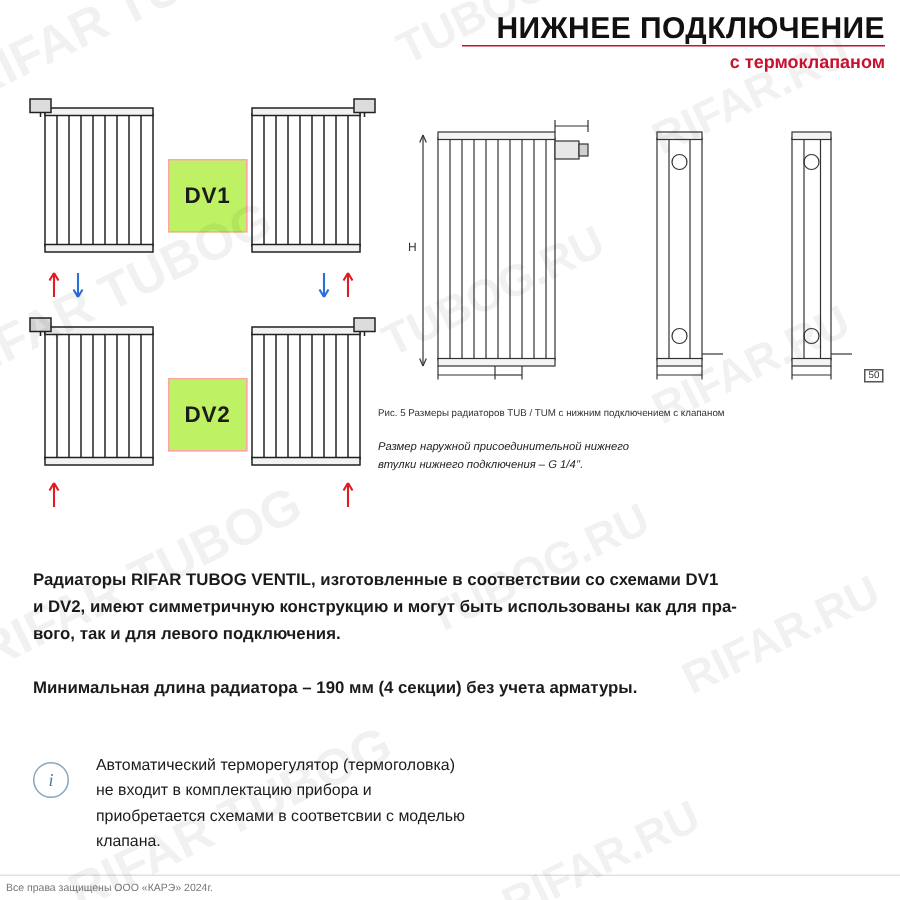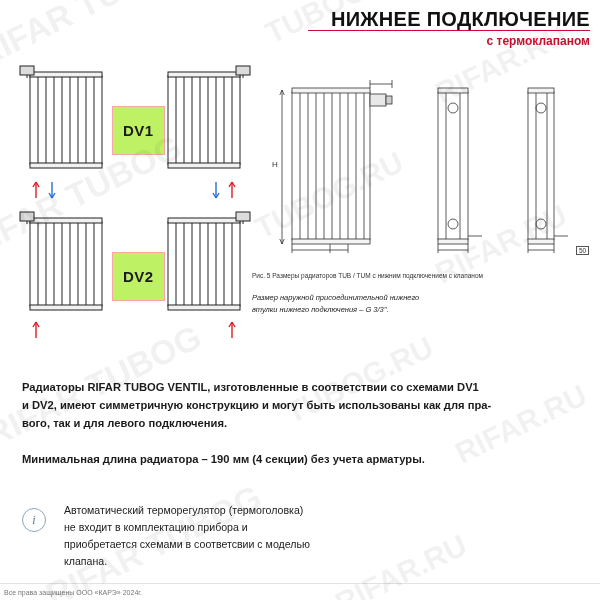--- a/index.html
+++ b/index.html
@@ -312,21 +312,21 @@
   
   
   
   
 </div>
 
 <div class="caption" style="left:252px;top:272px;width:340px;">Рис. 5 Размеры радиаторов TUB / TUM с нижним подключением с клапаном</div>
 
 <div class="note" style="left:252px;top:292px;">
   <div>Размер наружной присоединительной нижнего</div>
-  <div>втулки нижнего подключения – G 3/3’’.</div>
+  <div>втулки нижнего подключения – G 1/4’’.</div>
 </div>
 
 <div class="para" style="left:22px;top:378px;font-weight:bold;">
   <div>Радиаторы RIFAR TUBOG VENTIL, изготовленные в соответствии со схемами DV1</div>
   <div>и DV2, имеют симметричную конструкцию и могут быть использованы как для пра-</div>
   <div>вого, так и для левого подключения.</div>
 </div>
 
 <div class="para-bold" style="left:22px;top:453px;">Минимальная длина радиатора – 190 мм (4 секции) без учета арматуры.</div>
 

